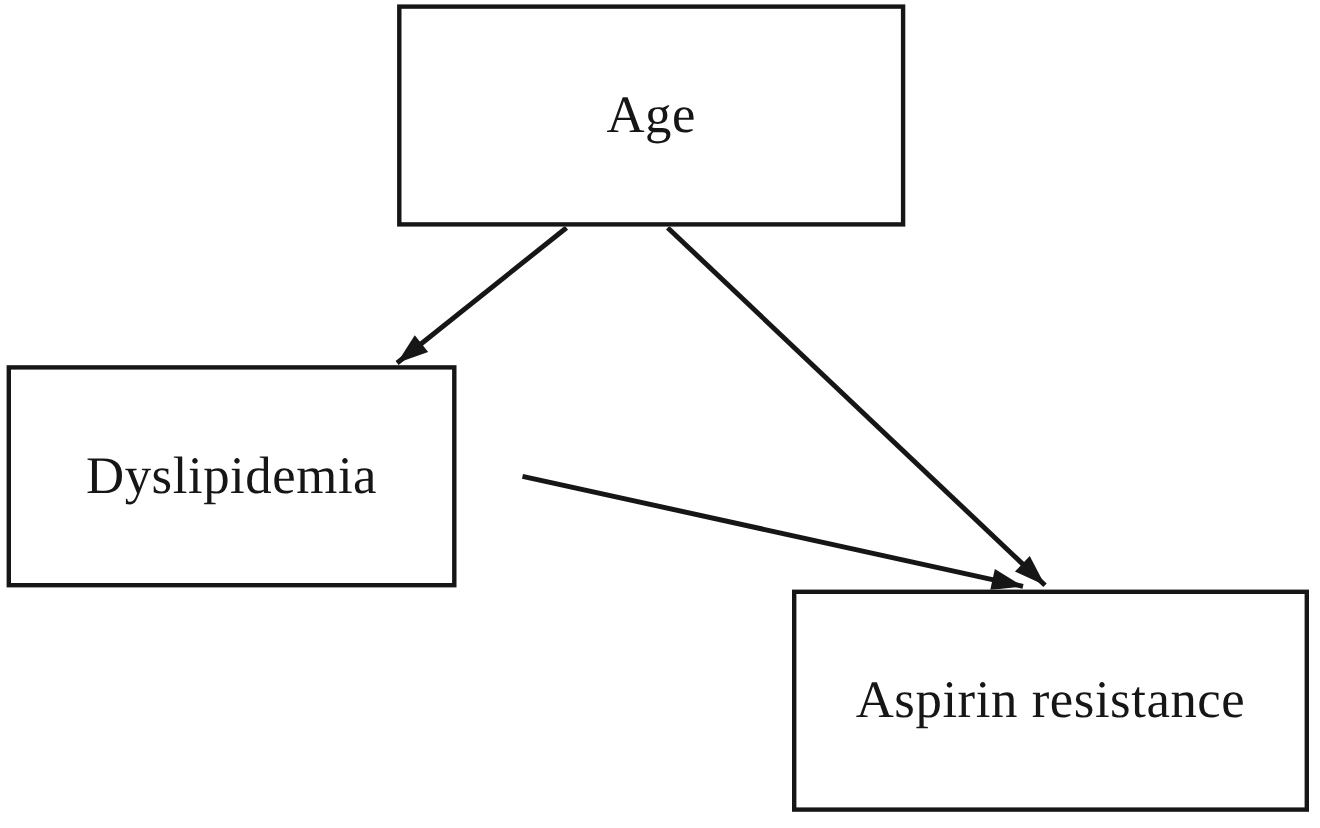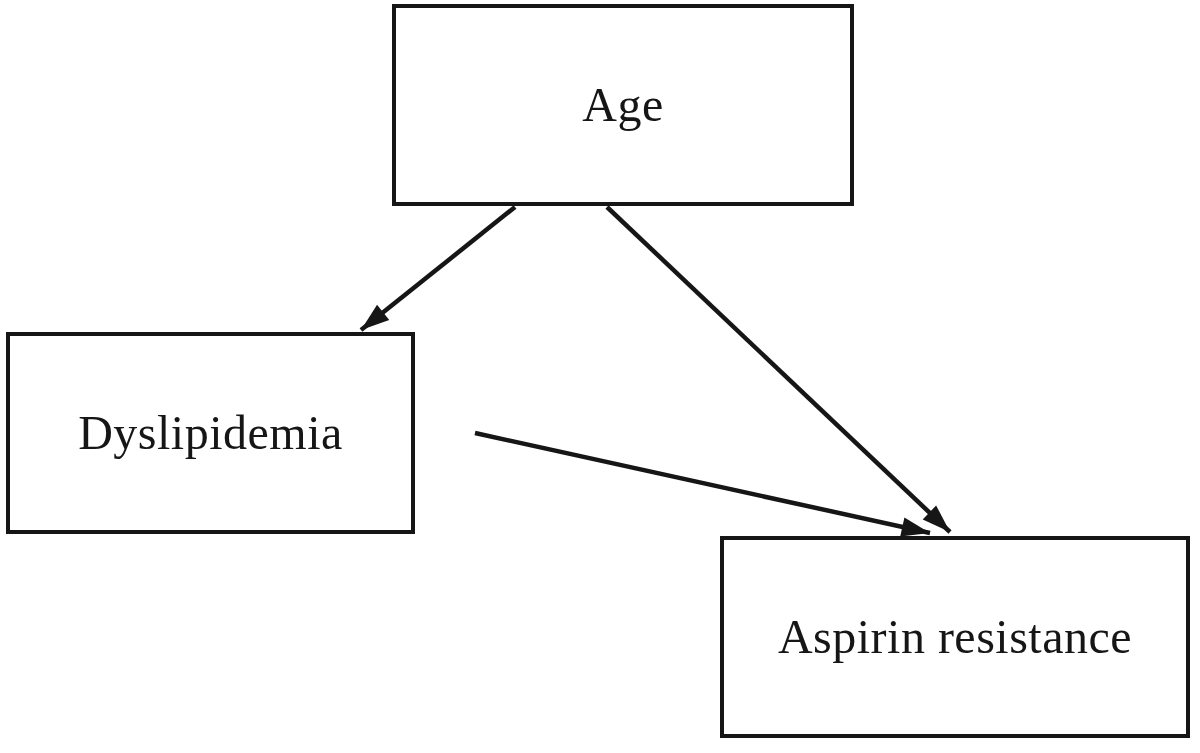--- a/index.html
+++ b/index.html
@@ -33,21 +33,21 @@
     justify-content: center;
     text-align: center;
   }
   .node-label {
     font-size: 48px;
     color: #161616;
     line-height: 1.1;
     letter-spacing: 0.5px;
     white-space: nowrap;
   }
-  .node-age          { left: 392px; top: 4px;   width: 462px; height: 202px; }
+  .node-age          { left: 361px; top: 4px;   width: 462px; height: 202px; }
   .node-dyslipidemia { left: 6px;   top: 332px; width: 409px; height: 202px; }
   .node-aspirin      { left: 720px; top: 536px; width: 470px; height: 202px; }
 </style>
 </head>
 <body>
 
 <div class="canvas">
 
   <svg class="edges" viewBox="0 0 1200 753" xmlns="http://www.w3.org/2000/svg">
     <defs>

